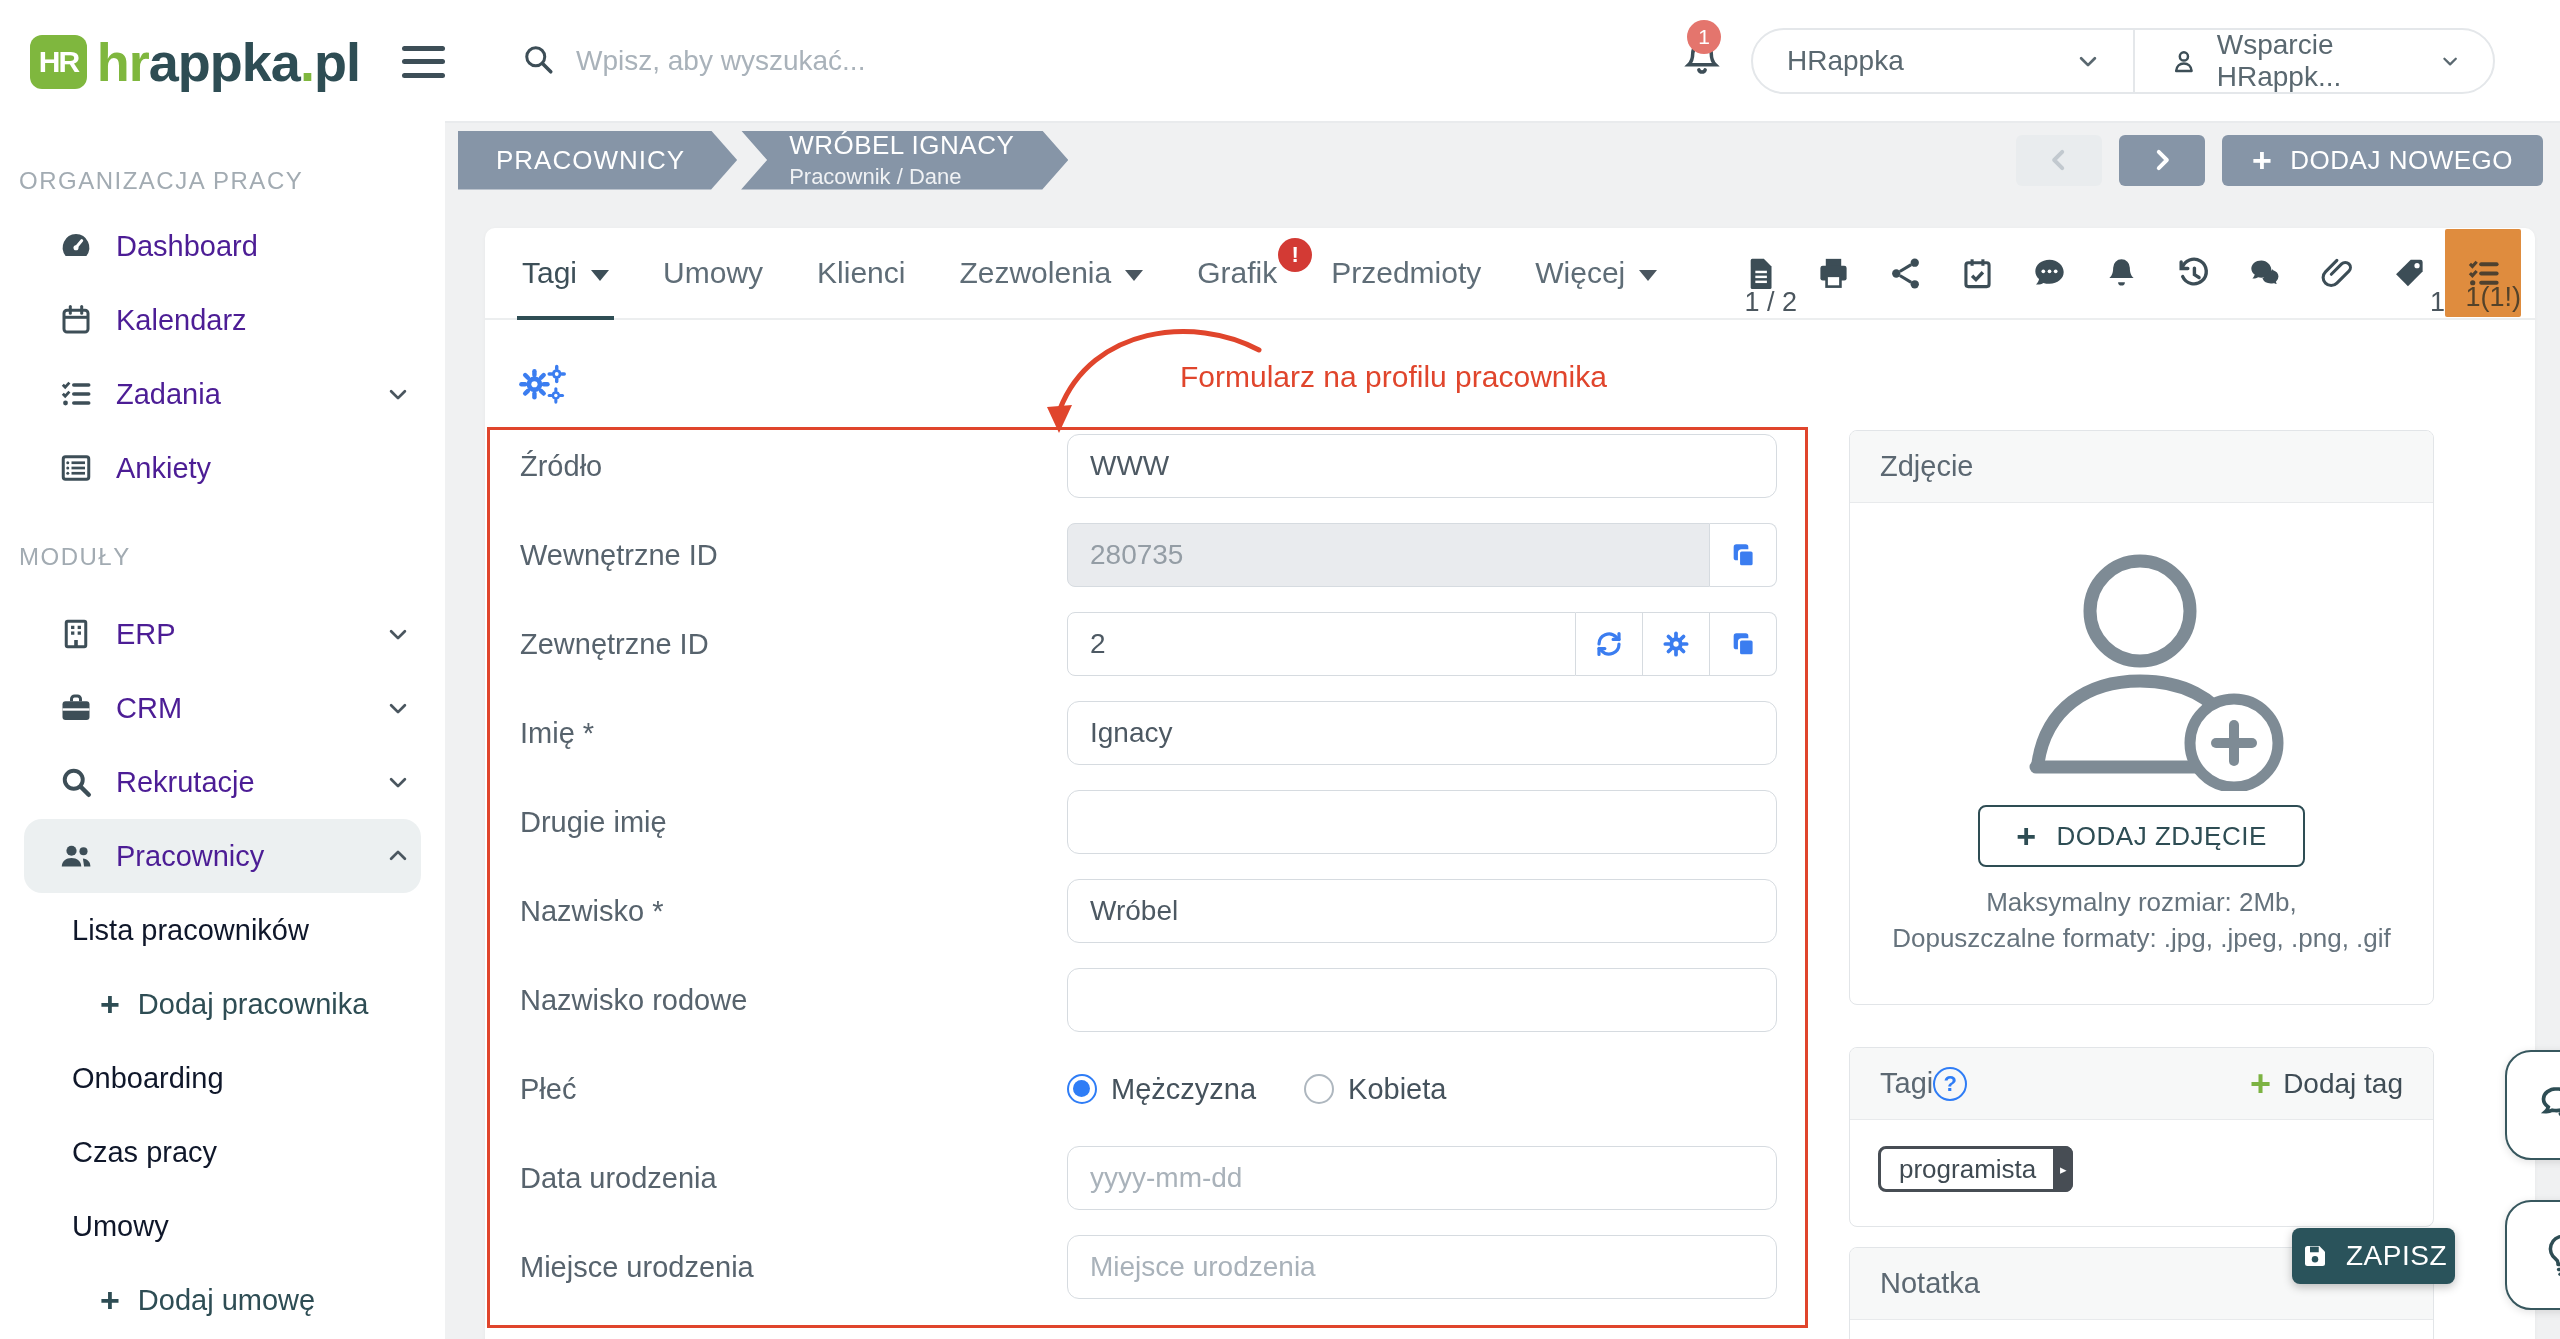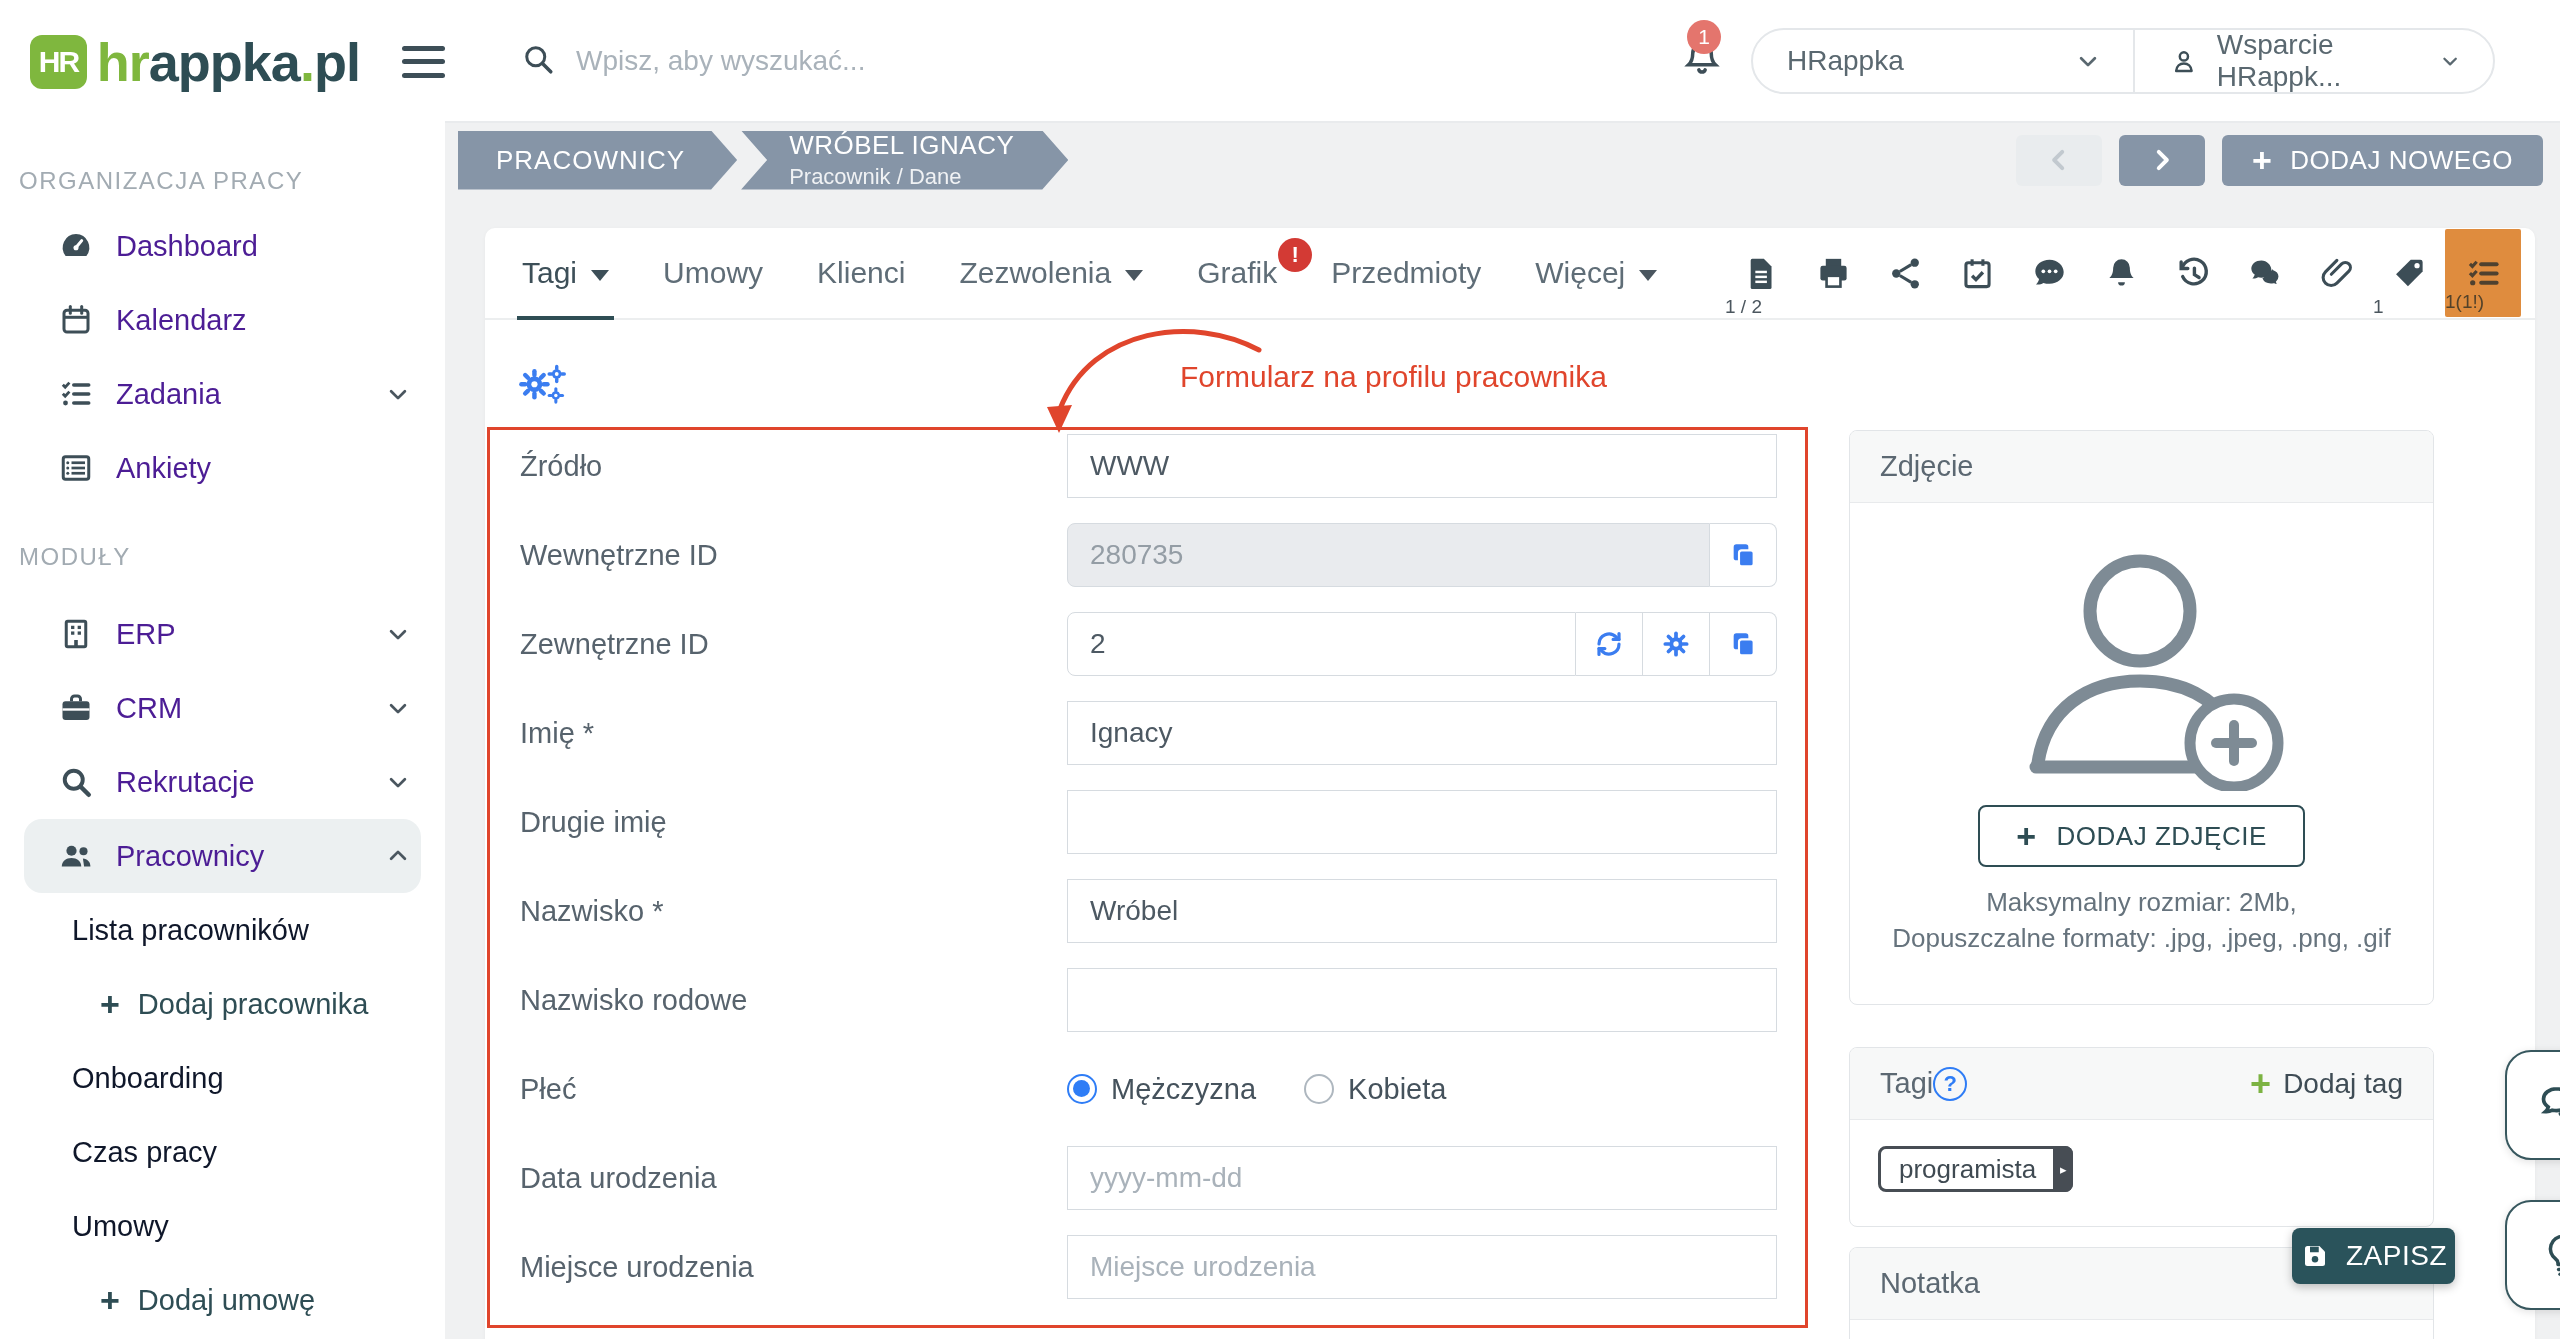--- a/index.html
+++ b/index.html
@@ -62,34 +62,34 @@
   .main-card { position:absolute; left:40px; top:105px; right:25px; height:1250px; background:#fff; border-radius:10px 10px 0 0; box-shadow:0 1px 4px rgba(0,0,0,.04); }
   .card-head { position:relative; height:92px; display:flex; align-items:center; padding-left:10px; border-bottom:2px solid #eceeef; }
   .tab { position:relative; font-size:30px; color:#5f6d77; padding:0 27px; height:100%; display:flex; align-items:center; gap:14px; cursor:pointer; }
   .tab.active { color:#3d4f58; }
   .tab.active::after { content:""; position:absolute; left:22px; right:22px; bottom:-2px; height:4px; background:#2e4d54; }
   .caret-down { width:0; height:0; border-left:9px solid transparent; border-right:9px solid transparent; border-top:11px solid #4a565f; margin-top:4px; }
   .tab-badge { position:absolute; top:10px; right:-8px; width:34px; height:34px; border-radius:50%; background:#d33a34; color:#fff; font-size:22px; font-weight:bold; display:flex; align-items:center; justify-content:center; }
   .toolbar { margin-left:auto; display:flex; align-items:center; height:100%; padding-right:14px; }
   .tool { position:relative; width:72px; height:100%; display:flex; align-items:center; justify-content:center; cursor:pointer; }
   .tool svg { width:37px; height:37px; }
-  .tool .cnt { position:absolute; bottom:0px; left:0; right:0; text-align:left; font-size:19px; color:#4b565e; }
+  .tool .cnt { position:absolute; bottom:0px; left:0; right:0; text-align:right; font-size:27px; color:#4b565e; }
   .tool.active { background:#df8c3e; width:76px; height:88px; align-self:center; border-radius:2px; }
   .tool.active .cnt { color:#53422a; bottom:4px; }
 
   .card-body { position:relative; height:1156px; padding-left:26px; }
 
   
   .gears { position:absolute; left:32px; top:42px; cursor:pointer; }
   .annot-arrow { position:absolute; left:549px; top:5px; pointer-events:none; }
   .annot-text { position:absolute; left:695px; top:40px; font-size:30px; color:#e0452c; }
   .redbox { position:absolute; left:2px; top:107px; width:1321px; height:901px; border:3px solid #e0452c; padding:4px 28px 0 30px; }
   .frow { display:flex; align-items:center; height:64px; margin-bottom:25px; }
   .frow label { width:547px; font-size:29px; color:#57636d; flex:none; }
-  .fi { height:64px; width:713px; border:1.5px solid #d6dbe0; border-radius:0; font-size:28px; color:#4d5963; padding:0 22px; outline:none; background:#fff; font-family:inherit; }
+  .fi { height:64px; width:713px; border:1.5px solid #d6dbe0; border-radius:12px; font-size:28px; color:#4d5963; padding:0 22px; outline:none; background:#fff; font-family:inherit; }
   .fi::placeholder { color:#a9b2ba; }
   .fi:disabled { background:#e9ebee; color:#949da5; }
   .grp { display:flex; width:713px; }
   .grp .fi { flex:1; width:auto; border-radius:8px 0 0 8px; }
   .seg { width:67px; flex:none; border:1.5px solid #d6dbe0; border-left:none; background:#fff; display:flex; align-items:center; justify-content:center; cursor:pointer; }
   .seg:last-child { border-radius:0 8px 8px 0; }
   .radio-row { display:flex; align-items:center; gap:14px; }
   .radio { width:30px; height:30px; border-radius:50%; background:#fff; border:2.5px solid #aeb7bf; flex:none; cursor:pointer; position:relative; }
   .radio.checked { border-color:#2f7df6; }
   .radio.checked::after { content:""; position:absolute; left:4px; top:4px; width:17px; height:17px; border-radius:50%; background:#2f7df6; }

